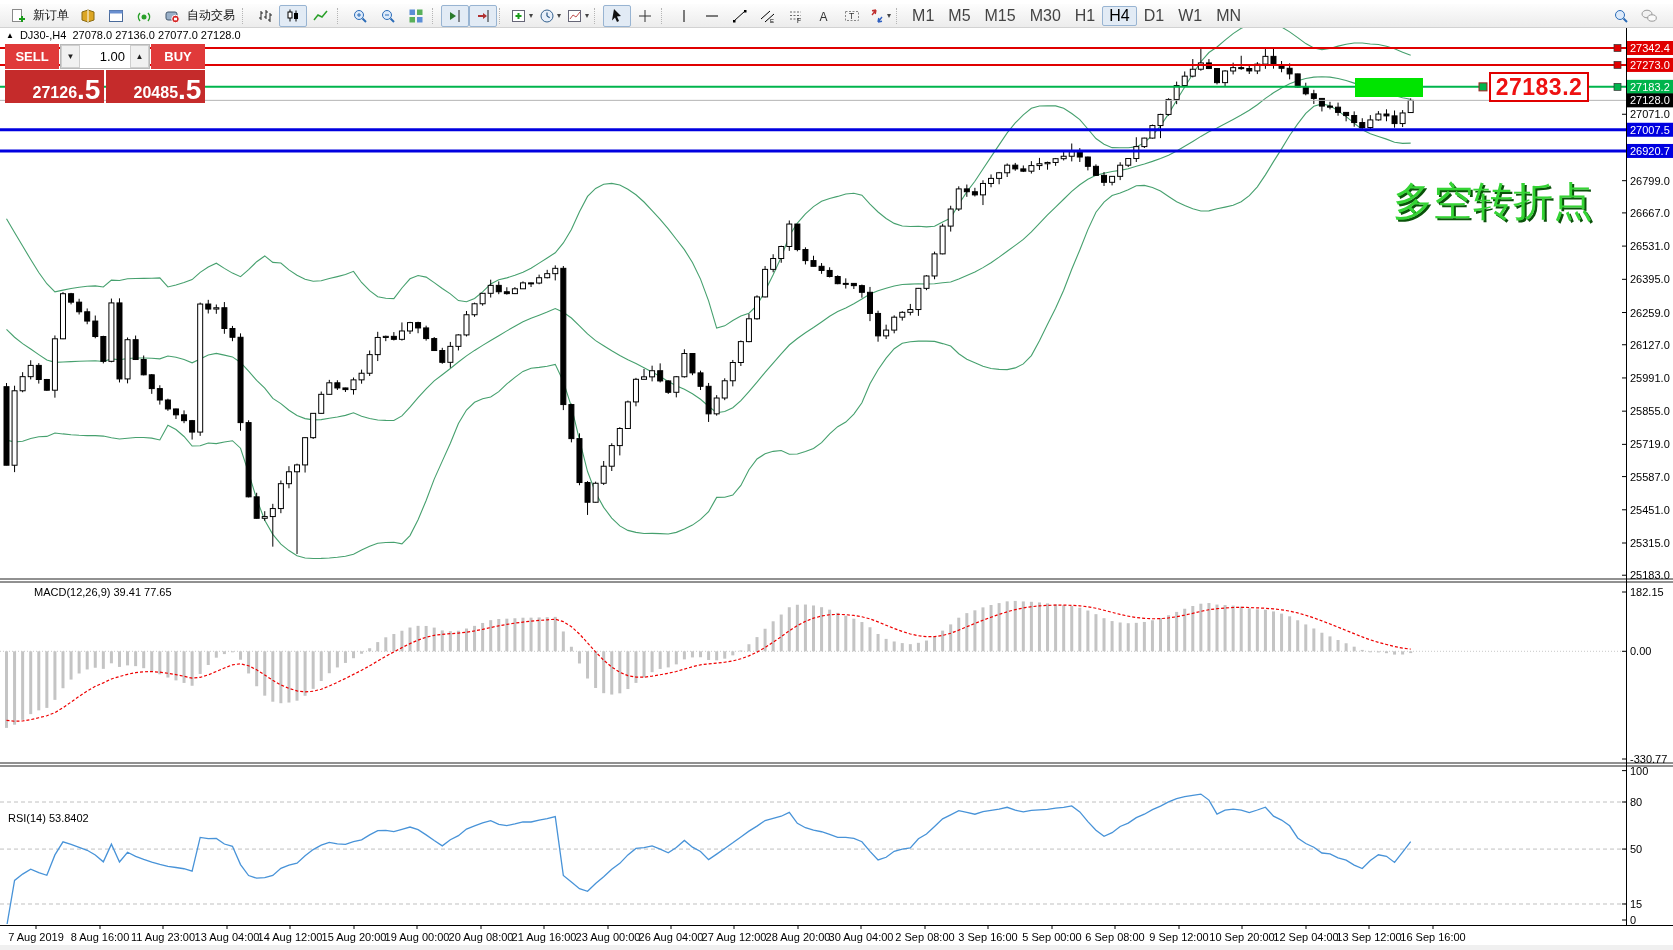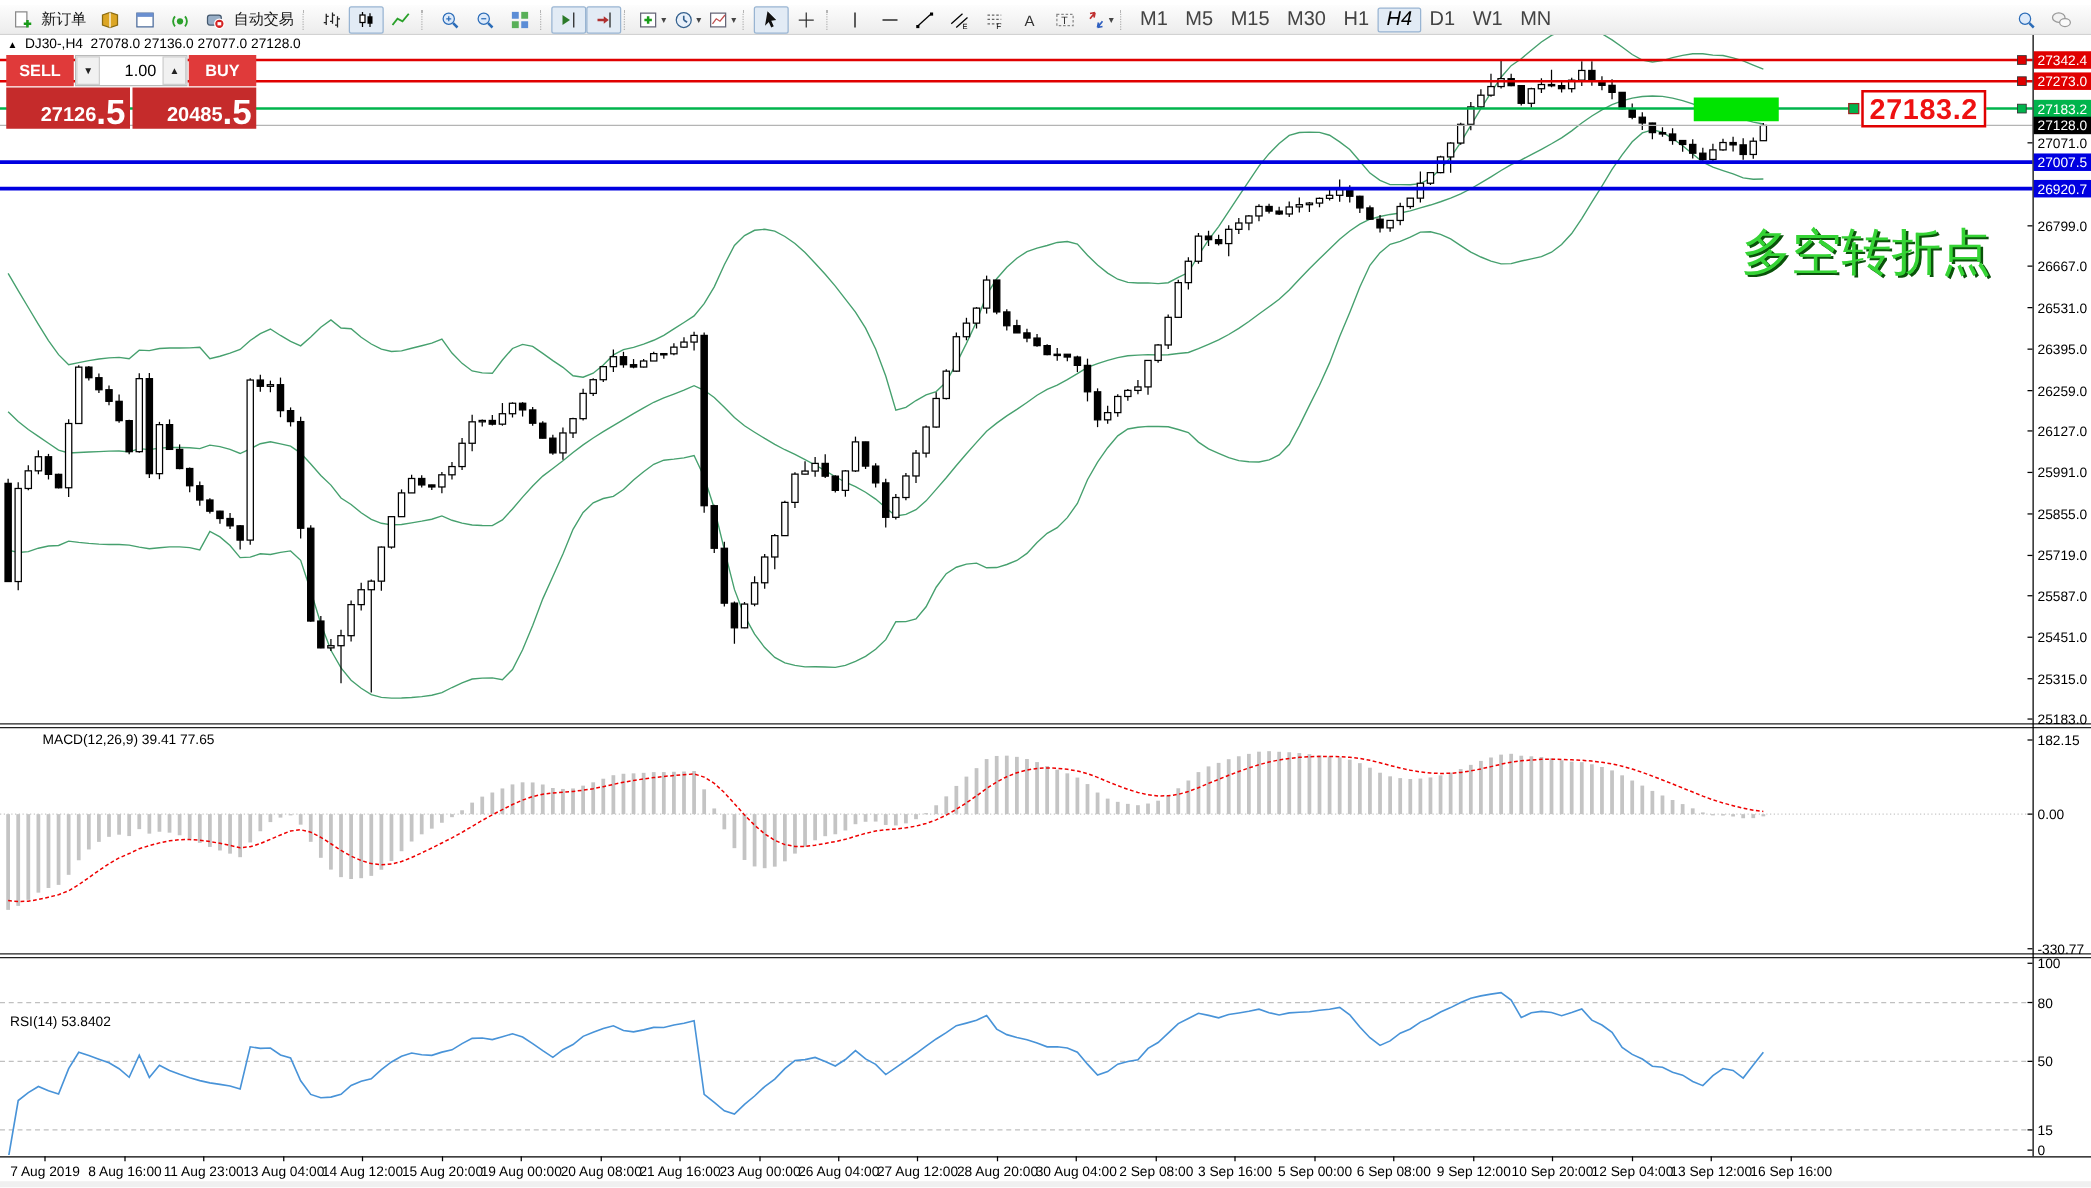--- a/index.html
+++ b/index.html
@@ -8,21 +8,21 @@
   #toolbar{position:absolute;left:0;top:4px;width:1673px;height:24px;z-index:30;
     background:linear-gradient(#fdfdfd,#ececec);border-bottom:1px solid #d2d2d2;
     display:flex;align-items:center;padding:0 4px;box-sizing:border-box;}
   .tb-btn{height:20px;min-width:22px;display:flex;align-items:center;justify-content:center;
     border:1px solid transparent;border-radius:2px;padding:0 2px;color:#333;gap:1px;}
   .tb-btn.active{background:#e2ebf5;border-color:#98b4d2;}
   .tb-label{font-size:12px;color:#111;margin:0 5px 0 1px;white-space:nowrap;}
   .tb-sep{width:4px;height:16px;border-left:1px dotted #b5b5b5;margin:0 4px 0 2px;}
   .tb-tf{font-size:16px;color:#444;height:18px;display:flex;align-items:center;
     padding:0 6px;border:1px solid transparent;border-radius:2px;}
-  .tb-tf.active{background:#e2ebf5;border-color:#98b4d2;color:#000;font-style:italic;}
+  .tb-tf.active{background:#e2ebf5;border-color:#98b4d2;color:#000;}
   .caret{font-size:8px;color:#444;margin-left:1px;}
   #tb-spacer{flex:1;}
   .tb-btn svg{display:block;}
   
   #chart-header{position:absolute;left:6px;top:29px;z-index:20;font-size:11px;color:#000;
     display:flex;align-items:center;gap:6px;white-space:nowrap;}
   #chart-header .tri{font-size:8px;}
   
   #trade-panel{position:absolute;left:5px;top:44px;width:200px;z-index:20;}
   #tp-row1{display:flex;height:25px;gap:1px;}

